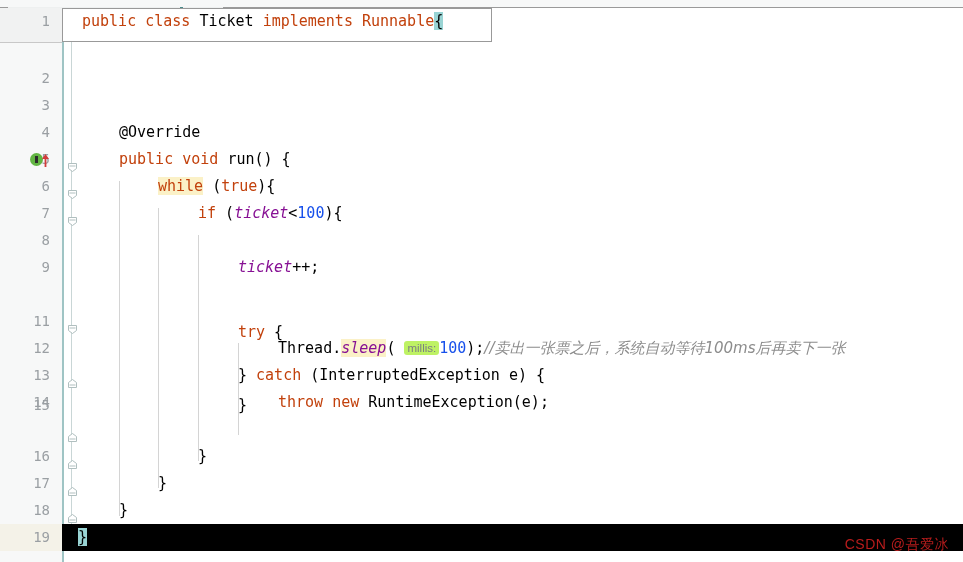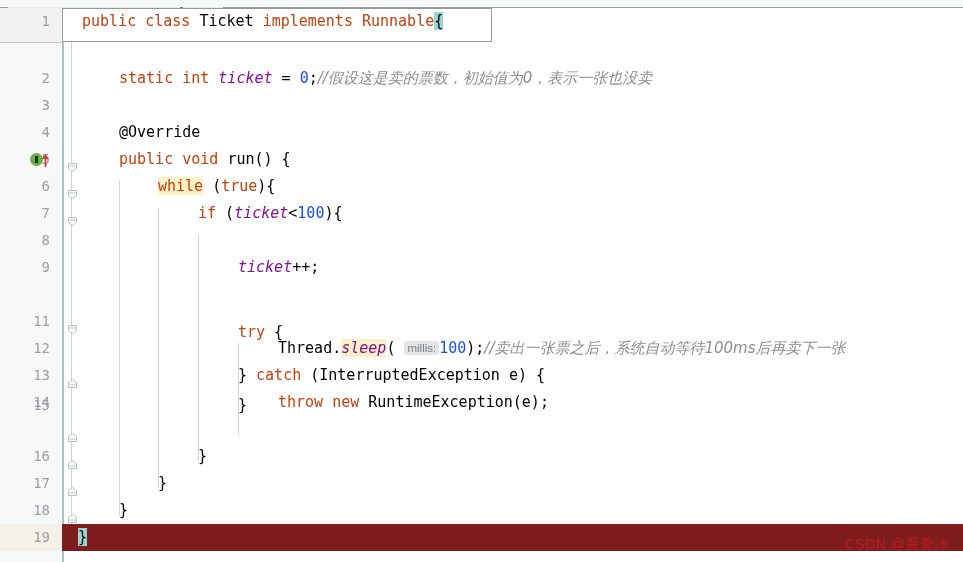--- a/index.html
+++ b/index.html
@@ -100,21 +100,21 @@
   .row .code {
     position: absolute;
     left: 82px; top: 0;
     font-family: "DejaVu Sans Mono", monospace;
     font-size: 15px;
     color: #000000;
     white-space: pre;
   }
 
   
-  .row.current        { background: #7f1d1d; }
+  .row.current        { background: #000000; }
   .row.current .numbg { background: #f4f2e8; }
   .row.current .numbg {
     position: absolute; left: 0; top: 0; width: 62px; height: 27px;
   }
 
   
   #frame {
     position: absolute;
     left: 62px; top: 0px;
     width: 430px; height: 34px;
@@ -133,21 +133,21 @@
   .kw   { color: #c2410c; }
   .num2 { color: #1750eb; }
   .str  { color: #067d17; }
   .fld  { color: #871094; font-style: italic; }
   .anno { color: #9e880d; }
   .cmt  { color: #8c8c8c; font-style: italic; font-family: "DejaVu Sans", sans-serif; }
   .plain{ color: #000000; }
   .hl   { background: #fbf1c7; }
   .brace{ background: #99d4d4; }
   .inlay {
-    background: #e5e5e5;
+    background: #bef264;
     color: #7a7e82;
     font-family: "Liberation Sans", sans-serif;
     font-size: 11.5px;
     border-radius: 3px;
     padding: 1px 3px;
     vertical-align: 1px;
   }
   .usages {
     font-family: "Liberation Sans", sans-serif;
     font-size: 12.5px;
@@ -290,21 +290,20 @@
   <div id="frame"></div>
 
   <div class="row" style="top:0px;">
     <span class="num">1</span>
     <span class="code"><span class="kw">public</span> <span class="kw">class</span> <span class="plain">Ticket</span> <span class="kw">implements</span> <span class="kw">Runnable</span><span class="brace">{</span></span>
   </div>
 
 
   <div class="row" style="top:57px;">
     <span class="num">2</span>
-    <span class="code" style="left:119px;"><span class="kw">static</span> <span class="kw">int</span> <span class="fld">ticket</span><span class="plain"> = </span><span class="num2">0</span><span class="plain">;</span><span class="cmt">//假设这是卖的票数，初始值为0，表示一张也没卖</span></span>
   </div>
 
   <div class="row" style="top:84px;">
     <span class="num">3</span>
     <span class="code" style="left:119px;"></span>
   </div>
 
   <div class="row" style="top:111px;">
     <span class="num">4</span>
     <span class="code anno" style="left:119px;">@Override</span>

